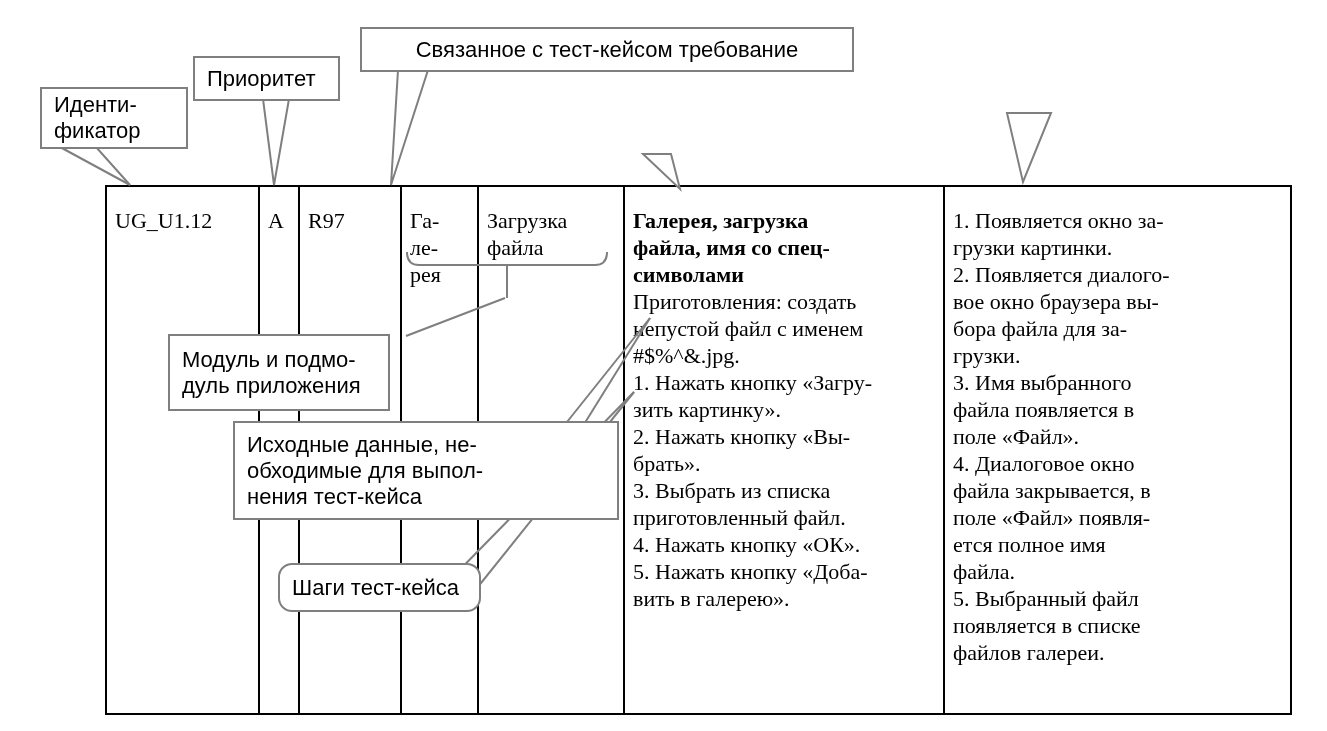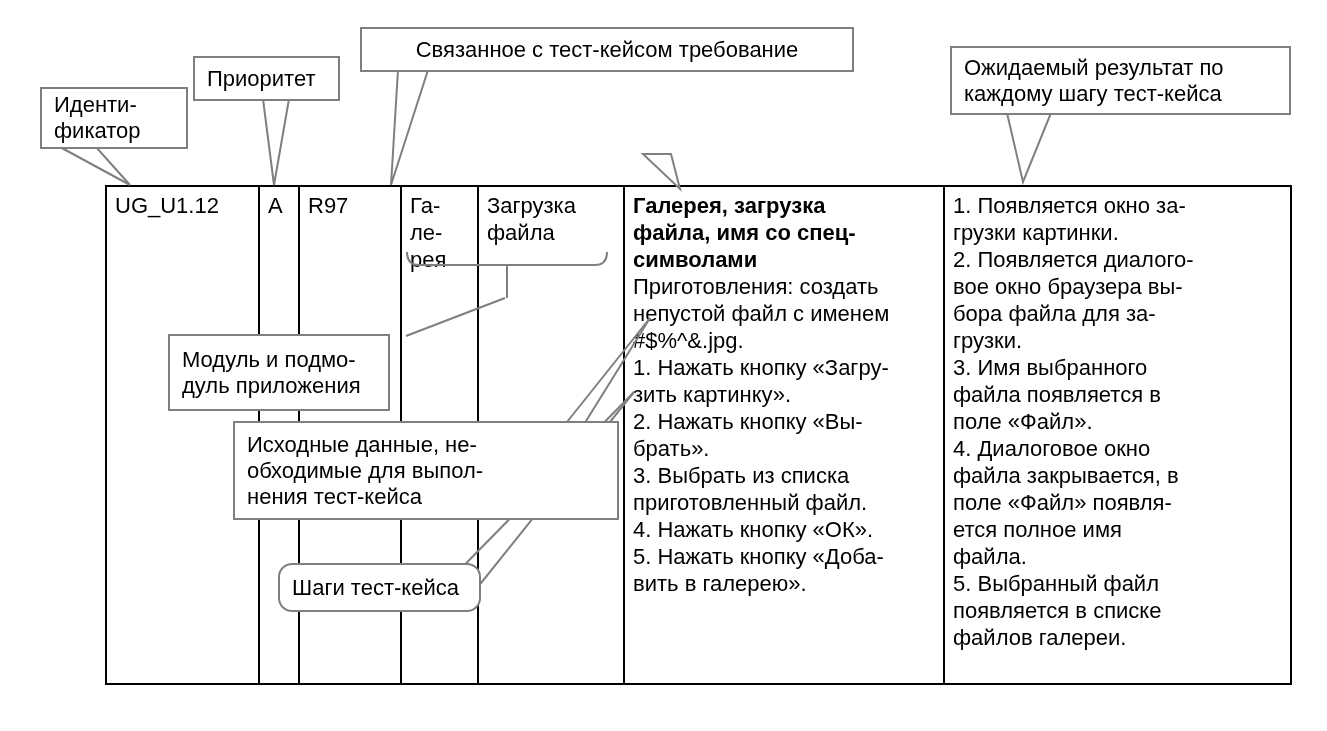--- a/index.html
+++ b/index.html
@@ -8,21 +8,21 @@
     font-family:"Liberation Sans","DejaVu Sans",sans-serif;color:#000;
     overflow:hidden;
   }
   .overlay{position:absolute;left:0;top:0;z-index:2;pointer-events:none;}
   .tc-table{
     position:absolute;left:105px;top:185px;width:1185px;z-index:1;
     border-collapse:collapse;table-layout:fixed;
   }
   .tc-table td{
     border:2px solid #000;vertical-align:top;
-    padding:5px 8px;font-size:22px;line-height:27px;
+    padding:20px 8px;font-size:22px;line-height:27px;font-family:Liberation Serif, serif;
   }
   .pre{white-space:pre-line;}
   .case-title{font-weight:bold;white-space:pre-line;}
   .callout{
     position:absolute;z-index:3;background:#ffffff;border:2px solid #7f7f7f;
     box-sizing:border-box;font-size:22px;line-height:26px;
     display:flex;flex-direction:column;justify-content:center;
     padding:0 12px;
   }
   .callout.center{align-items:center;text-align:center;justify-content:center;}
@@ -137,24 +137,20 @@
 
   <div class="callout" id="co-priority">
     <span class="pre">Приоритет</span>
   </div>
 
   <div class="callout center" id="co-requirement">
     <span class="pre">Связанное с тест-кейсом требование</span>
   </div>
 
 
-  <div class="callout" id="co-expected">
-    <span class="pre">Ожидаемый результат по
-каждому шагу тест-кейса</span>
-  </div>
 
   <div class="callout" id="co-module">
     <span class="pre">Модуль и подмо-
 дуль приложения</span>
   </div>
 
   <div class="callout" id="co-input">
     <span class="pre">Исходные данные, не-
 обходимые для выпол-
 нения тест-кейса</span>

